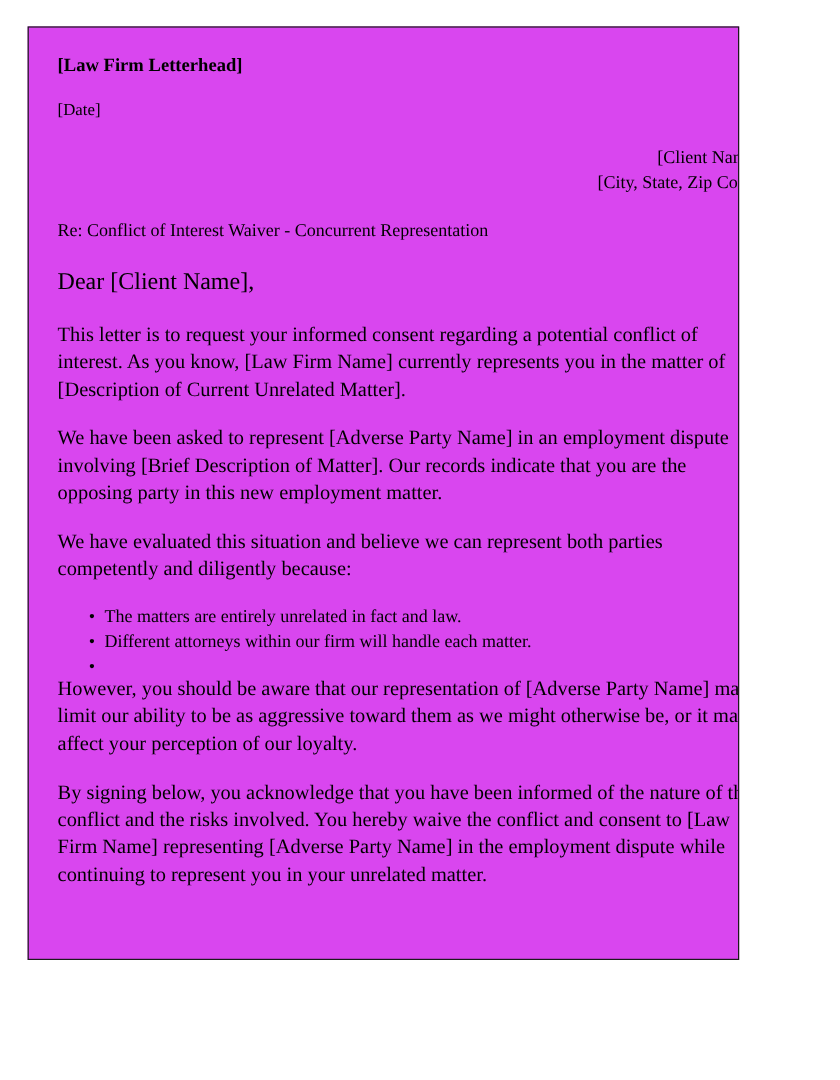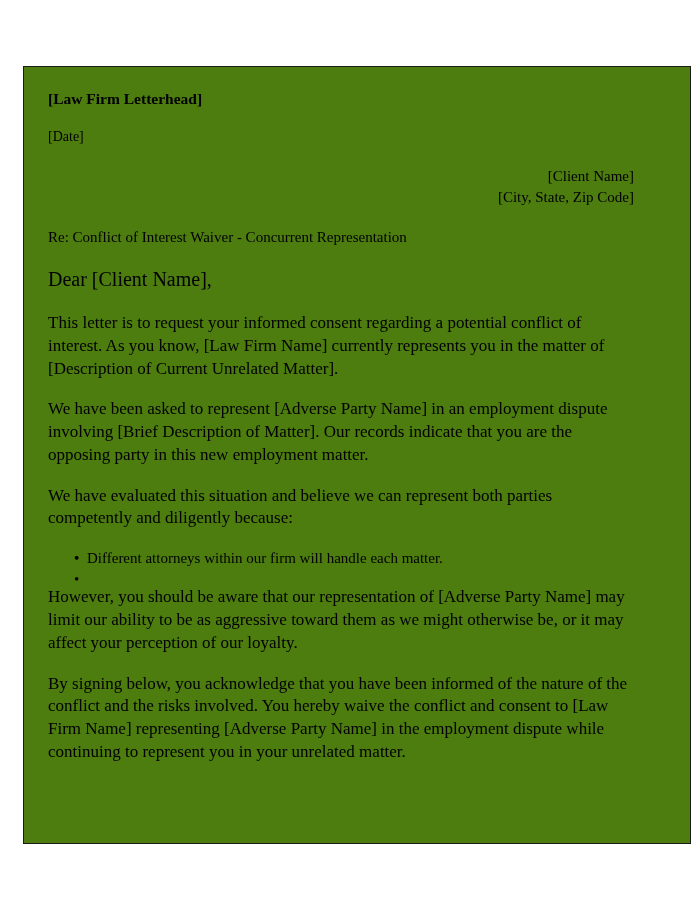--- a/index.html
+++ b/index.html
@@ -12,27 +12,26 @@
     height: 900px;
     overflow: hidden;
     font-family: "Liberation Serif", "DejaVu Serif", serif;
     color: #000000;
   }
 
   .page-frame {
     position: absolute;
     left: 23px;
     top: 22px;
-    width: 668px;
+    width: 593px;
     height: 778px;
     border: 1.5px solid #1b1b1b;
-    background: #4d7c0f;
+    background: #d946ef;
     box-sizing: border-box;
     overflow: hidden;
-    margin-top: 44px;
   }
 
   .page-body {
     position: absolute;
     left: 24px;
     top: 22px;
     width: 586px;
   }
 
   .letterhead {
@@ -119,20 +118,21 @@
     <p class="para">This letter is to request your informed consent regarding a potential conflict of interest. As you know, [Law Firm Name] currently represents you in the matter of [Description of Current Unrelated Matter].</p>
 
     <p class="para">We have been asked to represent [Adverse Party Name] in an employment dispute involving [Brief Description of Matter]. Our records indicate that you are the opposing party in this new employment matter.</p>
 
 
     <p class="para">We have evaluated this situation and believe we can represent both parties competently and diligently because:</p>
 
     <ul class="bullet-list">
       <li>
         <span class="bullet-dot">•</span>
+        <span>The matters are entirely unrelated in fact and law.</span>
       </li>
       <li>
         <span class="bullet-dot">•</span>
         <span>Different attorneys within our firm will handle each matter.</span>
       </li>
       <li>
         <span class="bullet-dot">•</span>
       </li>
     </ul>
 

